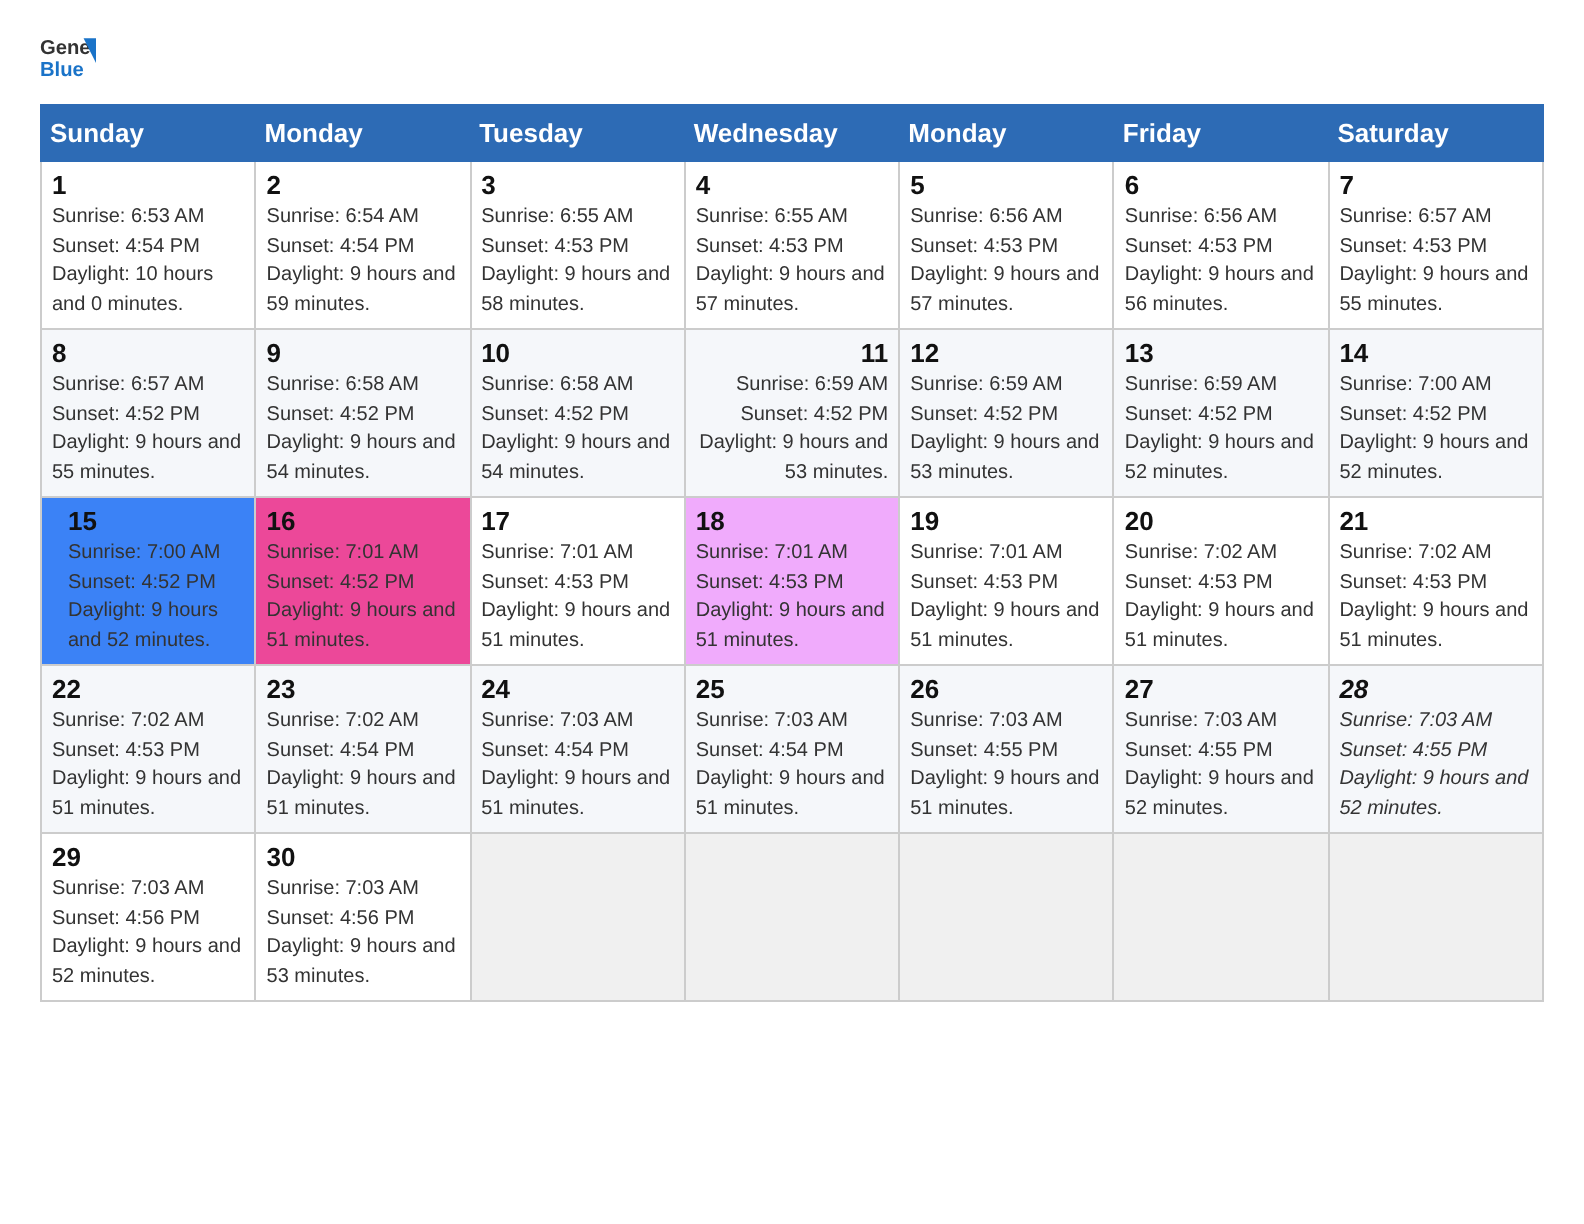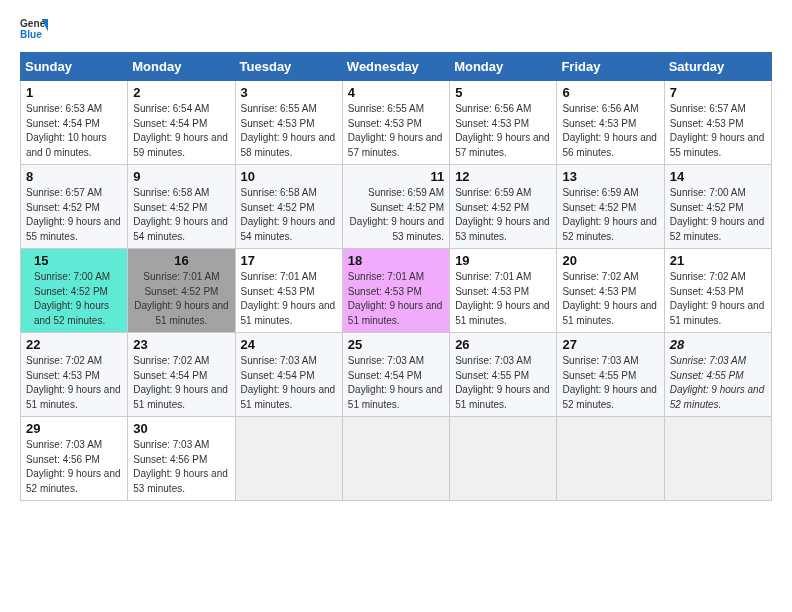--- a/index.html
+++ b/index.html
@@ -175,25 +175,25 @@
           <td style="background: rgb(245, 247, 250);">
         <span class="day-num">13</span>
         <span class="day-info">Sunrise: 6:59 AM<br>Sunset: 4:52 PM<br>Daylight: 9 hours and 52 minutes.</span>
       </td>
           <td style="background: rgb(245, 247, 250);">
         <span class="day-num">14</span>
         <span class="day-info">Sunrise: 7:00 AM<br>Sunset: 4:52 PM<br>Daylight: 9 hours and 52 minutes.</span>
       </td>
         </tr>
         <tr>
-          <td style="background: #5eead4; padding-left: 13px;">
+          <td style="background: #3b82f6; padding-left: 13px;">
         <span class="day-num">15</span>
         <span class="day-info">Sunrise: 7:00 AM<br>Sunset: 4:52 PM<br>Daylight: 9 hours and 52 minutes.</span>
       </td>
-          <td style="background: #a3a3a3; text-align: center;">
+          <td style="background: #ec4899;">
         <span class="day-num">16</span>
         <span class="day-info">Sunrise: 7:01 AM<br>Sunset: 4:52 PM<br>Daylight: 9 hours and 51 minutes.</span>
       </td>
           <td style="background: rgb(255, 255, 255);">
         <span class="day-num">17</span>
         <span class="day-info">Sunrise: 7:01 AM<br>Sunset: 4:53 PM<br>Daylight: 9 hours and 51 minutes.</span>
       </td>
           <td style="background: #f0abfc;">
         <span class="day-num">18</span>
         <span class="day-info">Sunrise: 7:01 AM<br>Sunset: 4:53 PM<br>Daylight: 9 hours and 51 minutes.</span>

